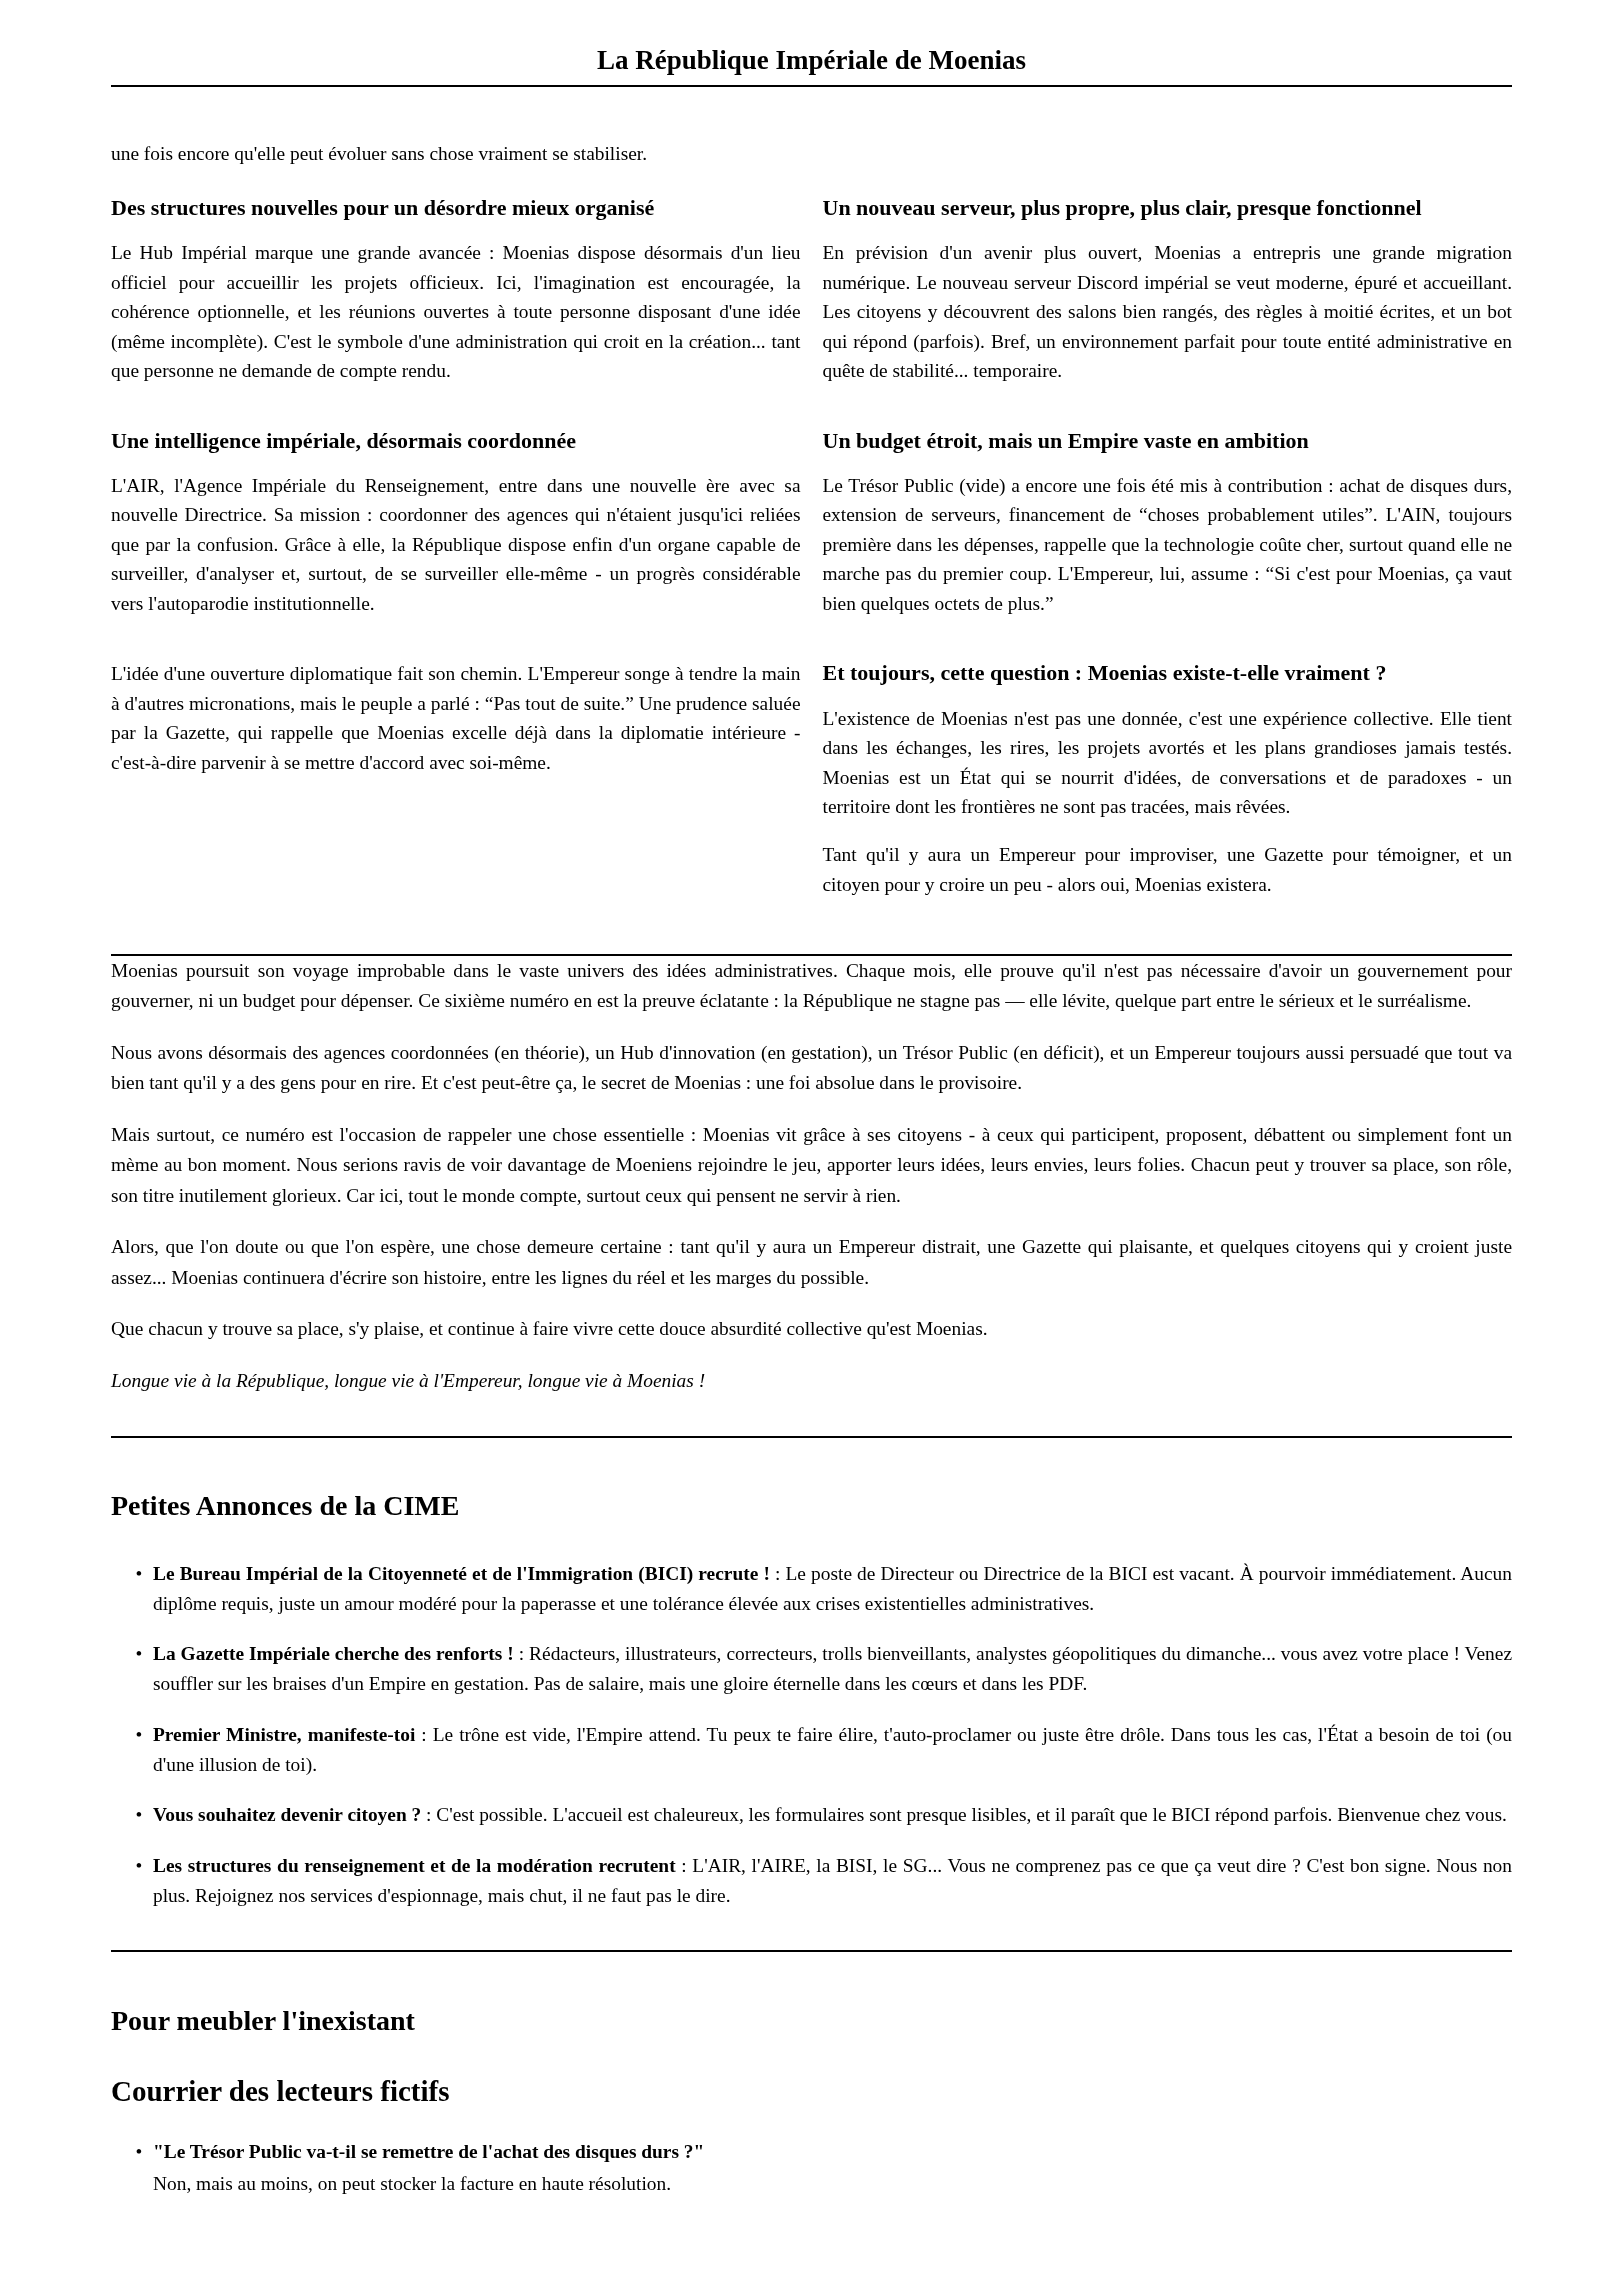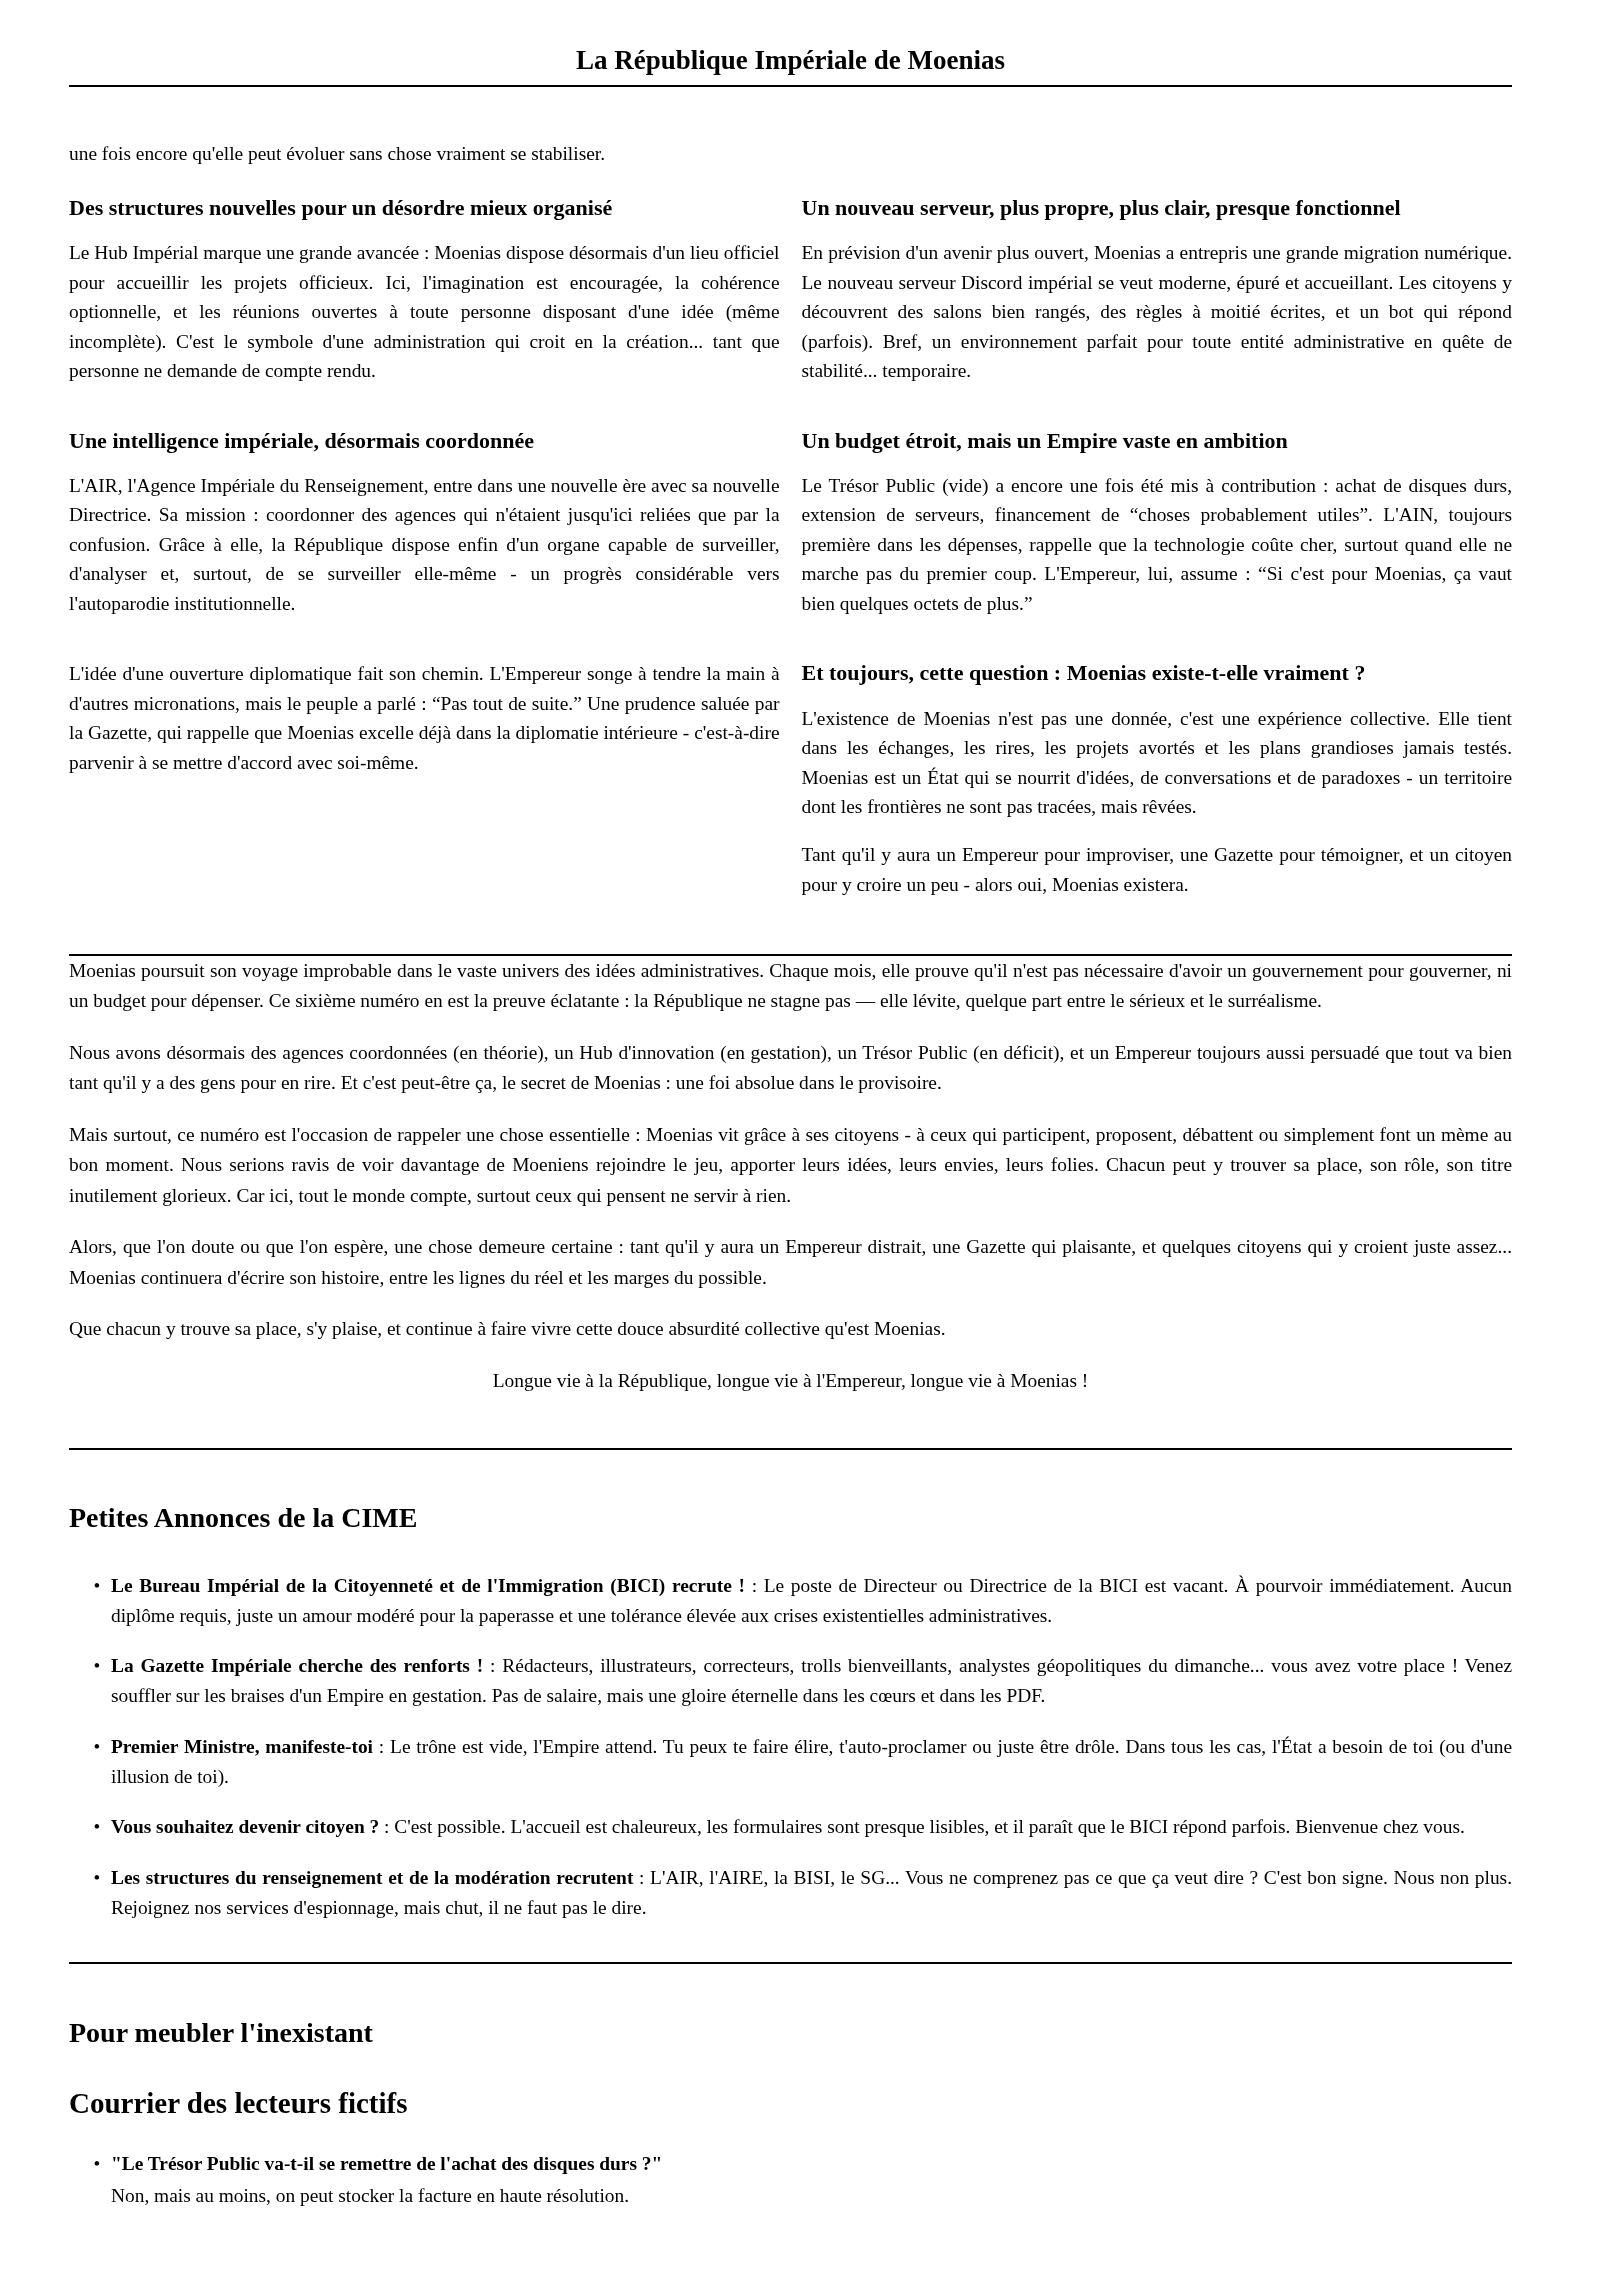--- a/index.html
+++ b/index.html
@@ -1,21 +1,21 @@
 <!DOCTYPE html>
 <html lang="fr" style="font-size:7.4px"><head>
 <meta charset="utf-8">
 <style>
   html,body{margin:0;padding:0;background:#ffffff;}
   .page{
     position:relative;
     width:1623px;
     height:2295px;
     box-sizing:border-box;
-    padding:44px 111px 33px 69px;
+    padding:44px 111px 33px 111px;
     background:#ffffff;
     color:#000000;
     font-family:"Liberation Serif","DejaVu Serif",serif;
     font-size:19.4px;
     line-height:1.52;
     display:flex;
     flex-direction:column;
     overflow:hidden;
   }
   .masthead{
@@ -61,22 +61,23 @@
     margin:50px 0 24px 0;
   }
   .feature p{
     margin:0 0 21px 0;
     text-align:justify;
     line-height:1.57;
     hyphens:auto;
     -webkit-hyphens:auto;
   }
   .feature p.motto{
-    margin-bottom:12px;
-    text-align:center;
+    font-style:italic;
+    margin-bottom:0;
+    text-align:left;
   }
   .annonces h2, .filler h2{
     font-size:28px;
     font-weight:bold;
     line-height:1.2;
     margin:51px 0 36px 0;
   }
   ul.bullets{
     list-style:none;
     margin:0;

